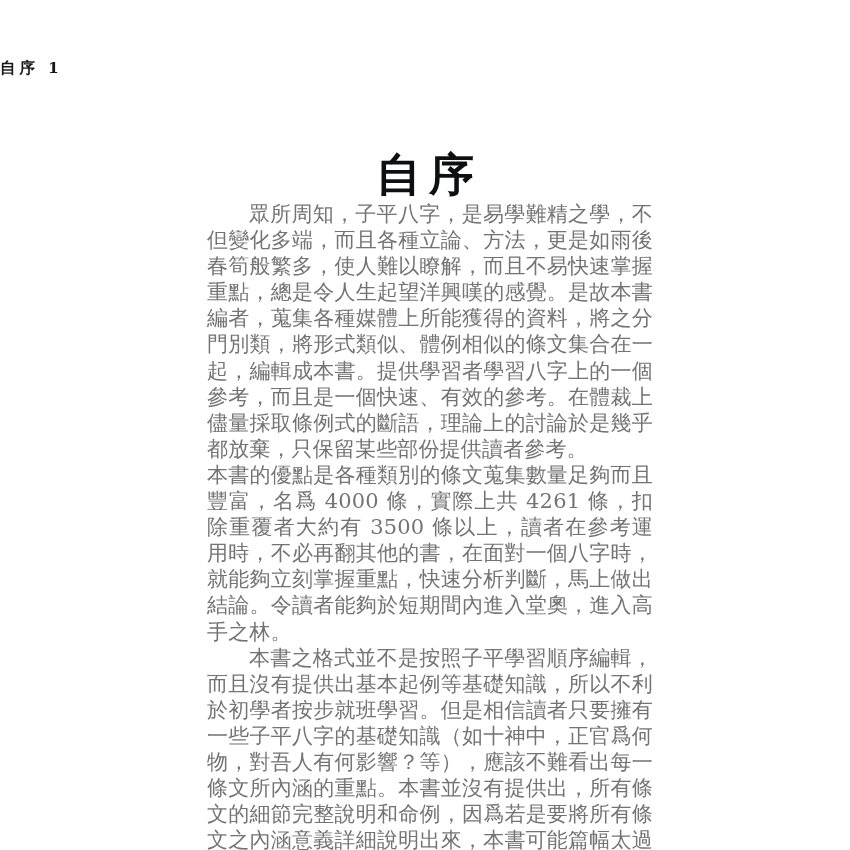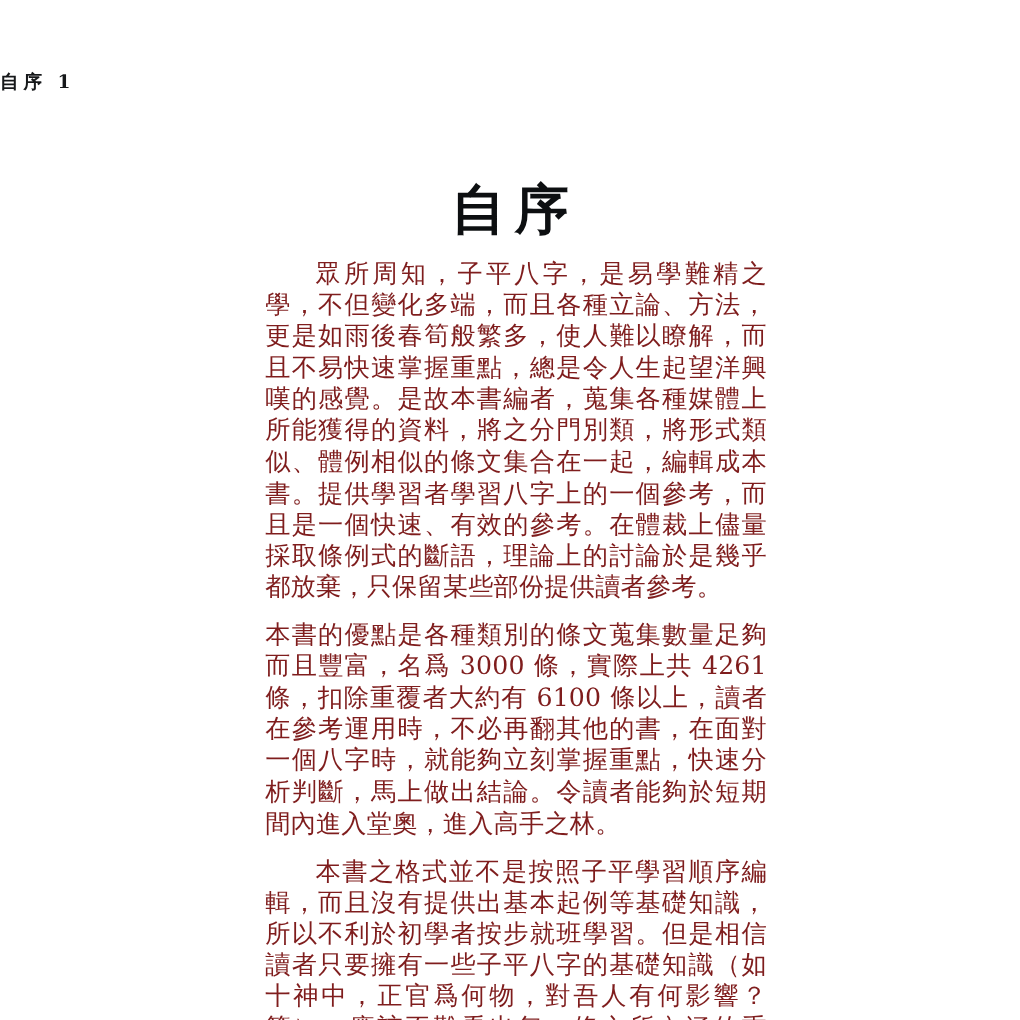--- a/index.html
+++ b/index.html
@@ -64,27 +64,27 @@
 
   
   .body-block {
     position: absolute;
     top: 201px;
     left: 207px;
     width: 446px;
   }
 
   .para {
-    margin: 14px;
+    margin: 0;
     font-size: 21px;
     line-height: 26.1px;
     text-align: justify;
     text-justify: inter-ideograph;
     letter-spacing: 0.15px;
-    color: #7f1d1d;
+    color: #737373;
     word-break: break-all;
   }
   .para.indent {
     text-indent: 2em;
   }
   .para.flush {
     text-indent: 0;
   }
 </style>
 </head>
@@ -93,17 +93,17 @@
 <div class="page">
 
   <div class="running-header">
     <span class="hdr-title">自序</span><span class="hdr-folio">1</span>
   </div>
 
   <h1 class="chapter-title">自序</h1>
 
   <div class="body-block">
     <p class="para indent">眾所周知，子平八字，是易學難精之學，不但變化多端，而且各種立論、方法，更是如雨後春筍般繁多，使人難以瞭解，而且不易快速掌握重點，總是令人生起望洋興嘆的感覺。是故本書編者，蒐集各種媒體上所能獲得的資料，將之分門別類，將形式類似、體例相似的條文集合在一起，編輯成本書。提供學習者學習八字上的一個參考，而且是一個快速、有效的參考。在體裁上儘量採取條例式的斷語，理論上的討論於是幾乎都放棄，只保留某些部份提供讀者參考。</p>
-    <p class="para flush">本書的優點是各種類別的條文蒐集數量足夠而且豐富，名爲 3000 條，實際上共 4261 條，扣除重覆者大約有 6100 條以上，讀者在參考運用時，不必再翻其他的書，在面對一個八字時，就能夠立刻掌握重點，快速分析判斷，馬上做出結論。令讀者能夠於短期間內進入堂奧，進入高手之林。</p>
+    <p class="para flush">本書的優點是各種類別的條文蒐集數量足夠而且豐富，名爲 4000 條，實際上共 4261 條，扣除重覆者大約有 3500 條以上，讀者在參考運用時，不必再翻其他的書，在面對一個八字時，就能夠立刻掌握重點，快速分析判斷，馬上做出結論。令讀者能夠於短期間內進入堂奧，進入高手之林。</p>
     <p class="para indent">本書之格式並不是按照子平學習順序編輯，而且沒有提供出基本起例等基礎知識，所以不利於初學者按步就班學習。但是相信讀者只要擁有一些子平八字的基礎知識（如十神中，正官爲何物，對吾人有何影響？等），應該不難看出每一條文所內涵的重點。本書並沒有提供出，所有條文的細節完整說明和命例，因爲若是要將所有條文之內涵意義詳細說明出來，本書可能篇幅太過於巨大，而令人無法掌握，也就失去了快速掌握的意義。</p>
   </div>
 
 </div>
 
 </body></html>

